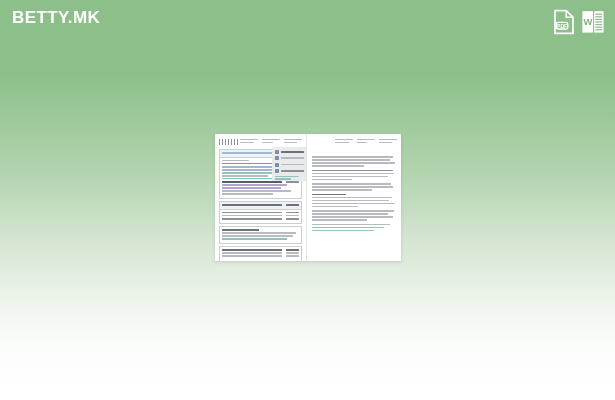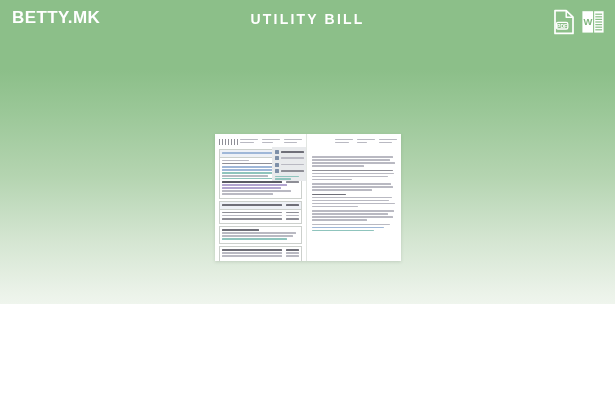--- a/index.html
+++ b/index.html
@@ -9,21 +9,21 @@
   body {
     width: 615px;
     height: 400px;
     overflow: hidden;
     font-family: "Liberation Sans", sans-serif;
     background: #ffffff;
   }
   #page {
     position: relative;
     width: 615px;
-    height: 304px;
+    height: 400px;
     background: linear-gradient(to bottom,
        #8cbf89 0px,
        #8cbf89 70px,
        #9ac797 110px,
        #b4d4b0 175px,
        #d2e4cf 235px,
        #ecf3ea 295px,
        #fbfdfb 345px,
        #ffffff 400px);
     overflow: hidden;
@@ -184,21 +184,20 @@
 </style>
 </head>
 <body>
 
 <div id="page">
 
   <div class="brand">
     <div class="brand-logo">BETTY.MK</div>
   </div>
 
-  <div class="doc-title">UTILITY BILL</div>
 
   <div class="formats">
     <span class="fmt-icon">
       <svg width="22" height="26" viewBox="0 0 22 26" aria-hidden="true">
         <path d="M2 1.6 h11.2 L20 8.2 V24.4 H2 Z" fill="none" stroke="#ffffff" stroke-width="1.7" stroke-linejoin="round"></path>
         <path d="M13.2 1.8 V8.2 H19.8" fill="none" stroke="#ffffff" stroke-width="1.5" stroke-linejoin="round"></path>
         <rect x="3.4" y="13.4" width="11.4" height="6.6" rx="1.6" fill="none" stroke="#ffffff" stroke-width="1.3"></rect>
         <text x="9.1" y="18.6" font-family="'Liberation Sans',sans-serif" font-size="5.1" font-weight="bold" fill="#ffffff" text-anchor="middle">PDF</text>
       </svg>
     </span>

